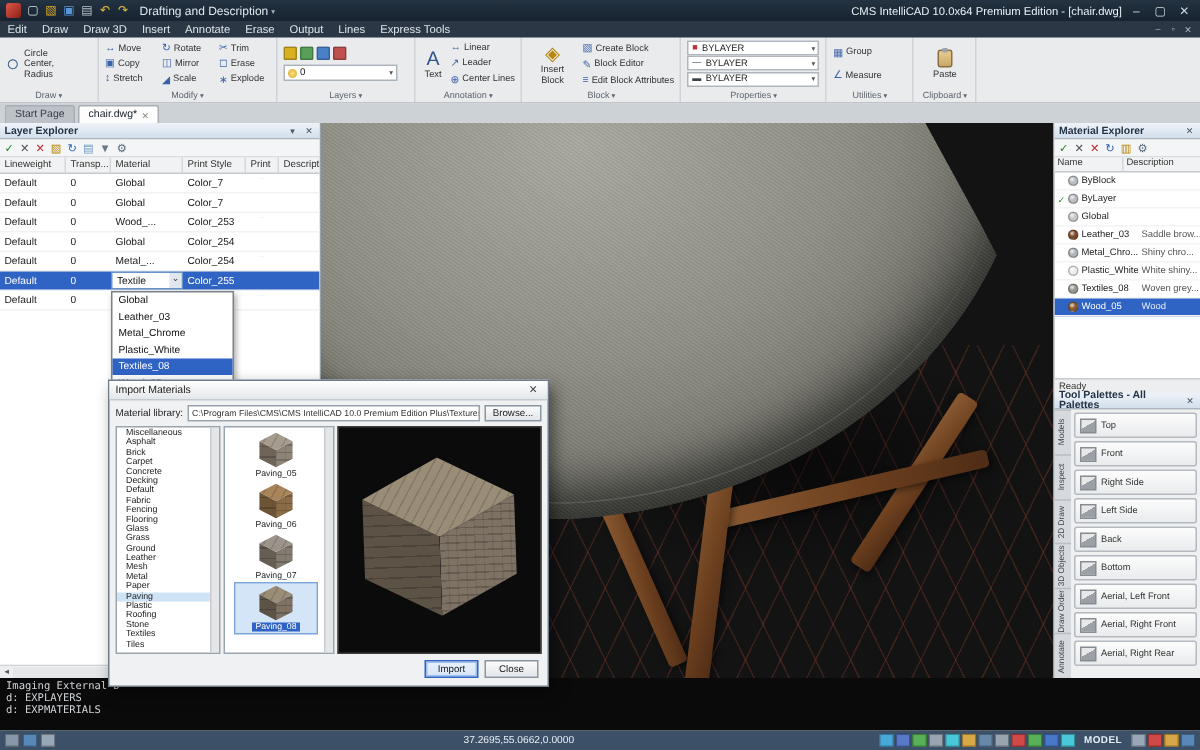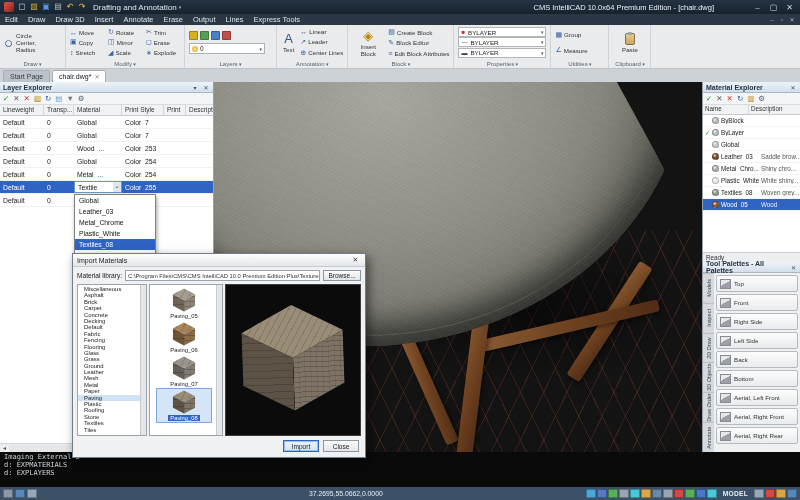--- a/index.html
+++ b/index.html
@@ -7,21 +7,21 @@
   #app{position:relative;width:800px;height:500px;overflow:hidden;background:#e9ebed;
        font-family:"Liberation Sans",sans-serif;cursor:default;}
 
   
   #titlebar{position:absolute;top:0;left:0;right:0;height:14px;background:linear-gradient(#243342,#16222e);
     display:flex;align-items:center;gap:3px;padding:0 4px;color:#dfe7ee;font-size:8px;z-index:8;}
   .tb-appicon{width:10px;height:10px;border-radius:2px;background:linear-gradient(135deg,#e05848,#8a1f18);flex:none;}
   .tb-ico{width:10px;height:10px;font-size:8px;line-height:10px;text-align:center;flex:none;}
   .ws{display:flex;align-items:center;gap:2px;padding:0 3px;}
   .ws .chev{font-size:5px;color:#9fb4c8;}
-  #tb-title{margin-left:auto;margin-right:34px;font-size:7.5px;color:#eaf1f8;white-space:nowrap;}
+  #tb-title{margin-left:auto;font-size:7.5px;color:#eaf1f8;white-space:nowrap;}
   .winbtn{width:13px;text-align:center;font-size:8px;color:#cfd8e0;}
   .winbtn.min::before{content:"–";} .winbtn.max::before{content:"▢";} .winbtn.close::before{content:"✕";}
 
   
   #menubar{position:absolute;top:14px;left:0;right:0;height:11px;background:#2b3745;display:flex;align-items:center;
     color:#dde4ea;font-size:7.5px;z-index:8;padding-right:3px;}
   .menu-items{display:flex;height:100%;}
   .menu-item{padding:0 5px;display:flex;align-items:center;white-space:nowrap;}
   .docbtn{width:10px;text-align:center;font-size:6px;color:#aab8c4;margin-left:auto;}
   .docbtn.b2,.docbtn.b3{margin-left:0;}
@@ -240,21 +240,21 @@
     <span class="tb-icons" style="display:flex;gap:2px;">
 
     <span class="tb-ico" style="color: rgb(216, 222, 228);">▢</span>
         <span class="tb-ico" style="color: rgb(216, 168, 40);">▧</span>
         <span class="tb-ico" style="color: rgb(88, 152, 216);">▣</span>
         <span class="tb-ico" style="color: rgb(184, 194, 204);">▤</span>
         <span class="tb-ico" style="color: rgb(232, 192, 64);">↶</span>
         <span class="tb-ico" style="color: rgb(232, 192, 64);">↷</span>
       </span>
     <span class="ws">
-      <span>Drafting and Annotation</span>
+      <span>Drafting and Description</span>
       <span class="chev">▾</span>
     </span>
     <span id="tb-title">CMS IntelliCAD 10.0x64 Premium Edition - [chair.dwg]</span>
     <span class="winbtn min"></span>
     <span class="winbtn max"></span>
     <span class="winbtn close"></span>
   </div>
 
   <div id="menubar">
     <span class="menu-items">
@@ -776,22 +776,22 @@
     <div class="dlg-buttons">
       <span class="btn dlg prim">Import</span>
       <span class="btn dlg">Close</span>
     </div>
   </div>
 
   <div id="cmd">
     <div>
 
     <div class="cmd-line">Imaging External D</div>
+        <div class="cmd-line">d: EXPLAYERS</div>
         <div class="cmd-line">d: EXPMATERIALS</div>
-        <div class="cmd-line">d: EXPLAYERS</div>
       </div>
   </div>
 
   <div id="statusbar">
     <span style="display:flex;gap:2px;">
 
     <span class="sb-ico" style="background: rgb(136, 152, 168);"></span>
         <span class="sb-ico" style="background: rgb(88, 136, 184);"></span>
         <span class="sb-ico" style="background: rgb(152, 168, 184);"></span>
       </span>

